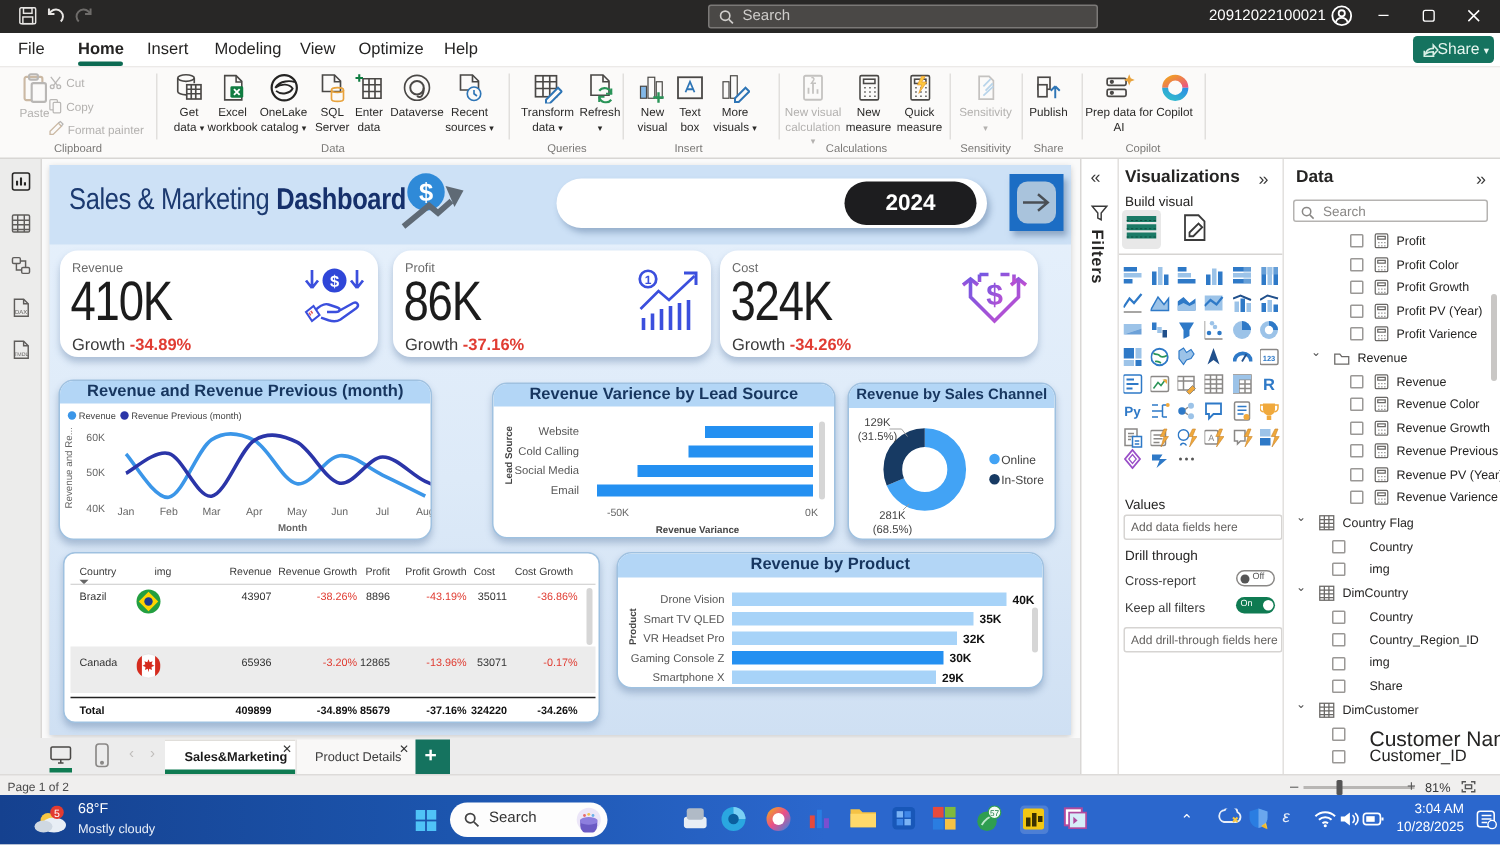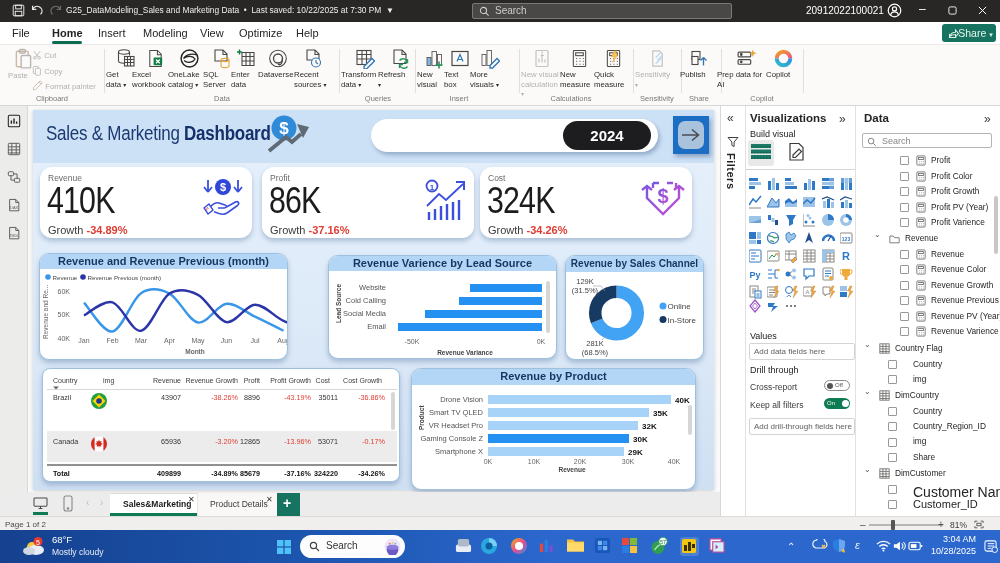--- a/index.html
+++ b/index.html
@@ -13,21 +13,21 @@
 #tb-search{position:absolute;left:472px;top:3px;width:260px;height:16px;background:#4a4846;border:1px solid #7b7977;border-radius:2px;color:#cfcdcb;font-size:10px;line-height:14px;padding-left:22px;}
 #tb-acct{position:absolute;left:806px;top:5px;font-size:10px;color:#fff;}
 
 #menubar{left:0;top:22px;width:1000px;height:23px;background:#fff;border-bottom:1px solid #eceae8;}
 .menuitem{position:absolute;top:5px;font-size:11px;color:#252423;}
 #share-btn{position:absolute;left:942px;top:2px;width:54px;height:18px;background:#15735f;border-radius:3px;color:#e6f5ef;font-size:10.5px;text-align:center;line-height:18px;}
 
 #ribbon{left:0;top:45px;width:1000px;height:61px;background:#fbfaf9;border-bottom:1px solid #d8d6d4;}
 .rgroup-label{position:absolute;top:49px;font-size:7.5px;color:#7a7876;text-align:center;width:70px;}
 .rdiv{position:absolute;top:4px;height:44px;width:1px;background:#e1dfdd;}
-.rbtn{position:absolute;top:3px;text-align:left;font-size:7.8px;color:#2b2a29;line-height:1.22;}
+.rbtn{position:absolute;top:3px;text-align:center;font-size:7.8px;color:#2b2a29;line-height:1.22;}
 .rbtn .ric{display:block;margin:0 auto 1px auto;}
 .rbtn.dis{color:#b3b1af;}
 
 #navstrip{left:0;top:106px;width:28px;height:386px;background:#ececeb;border-right:1px solid #d9d7d5;}
 #canvas{left:28px;top:106px;width:692px;height:386px;background:#fafafa;}
 #tabrow{left:0;top:492px;width:720px;height:24px;background:#ececec;}
 #statusrow{left:0;top:516px;width:1000px;height:14px;background:#f0efee;border-top:1px solid #dddbd9;font-size:8px;color:#4a4a4a;}
 
 #filterstrip{left:720px;top:106px;width:25px;height:410px;background:#fff;border-left:1px solid #d9d7d5;}
 #vizpanel{left:745px;top:106px;width:110px;height:410px;background:#fff;border-left:1px solid #e3e1df;}
@@ -59,21 +59,20 @@
         <rect x="4" y="9" width="8" height="5.5"></rect>
       </svg>
     <svg class="ticon" style="left:30px;top:3px" width="14" height="14" viewBox="0 0 16 16" fill="none" stroke="#e8e6e4" stroke-width="1.5">
         <path d="M12 13c2-2 2.4-5.2.3-7.4C10.2 3.4 6.8 3.3 4.6 5.3L3 7"></path>
         <path d="M3 3v4.2h4.2" fill="none"></path>
       </svg>
     <svg class="ticon" style="left:49px;top:3px" width="14" height="14" viewBox="0 0 16 16" fill="none" stroke="#6e6c6a" stroke-width="1.5">
         <path d="M4 13c-2-2-2.4-5.2-.3-7.4C5.8 3.4 9.2 3.3 11.4 5.3L13 7"></path>
         <path d="M13 3v4.2H8.8" fill="none"></path>
       </svg>
-    <div id="tb-title">G25_DataModeling_Sales and Marketing Data &nbsp;•&nbsp; Last saved: 10/22/2025 at 7:30 PM&nbsp; <span style="font-size:8px">▼</span></div>
     <div id="tb-search"><svg style="position:absolute;left:6px;top:2px" width="11" height="11" viewBox="0 0 16 16" fill="none" stroke="#cfcdcb" stroke-width="1.6">
           <circle cx="6.5" cy="6.5" r="4.5"></circle>
           <path d="M10 10l4 4"></path>
         </svg>Search</div>
     <div id="tb-acct">20912022100021</div>
     <svg class="ticon" style="left:887px;top:3px" width="15" height="15" viewBox="0 0 16 16" fill="none" stroke="#fff" stroke-width="1.3">
         <circle cx="8" cy="8" r="6.7"></circle>
         <circle cx="8" cy="6.3" r="2.2"></circle>
         <path d="M3.8 12.6c.6-2 2.2-3.1 4.2-3.1s3.6 1.1 4.2 3.1"></path>
       </svg>
@@ -909,21 +908,21 @@
           <g clip-path="url(#caflag)">
               <rect x="48" y="67" width="3.6" height="16" fill="#d52b1e"></rect>
               <rect x="60.4" y="67" width="3.6" height="16" fill="#d52b1e"></rect>
             </g>
           <path d="M56 70.5l.8 2 1.9-.6-.6 2 1.9 1-2 .8.3 2-1.8-.8-.5 2.2-.5-2.2-1.8.8.3-2-2-.8 1.9-1-.6-2 1.9.6z" fill="#d52b1e"></path>
         </g>
         <rect x="348" y="23" width="4" height="38" rx="2" fill="#d6d6d6"></rect>
       </svg>
     </div>
 
-    <div class="card" style="left:378px;top:258px;width:285px;height:122px;">
+    <div class="card" style="left:378px;top:258px;width:285px;height:91px;">
       <div class="card-h" style="height:16px;">Revenue by Product</div>
       <svg style="position:absolute;left:0;top:16px" width="285" height="97" viewBox="0 0 285 97">
         <g font-size="7.5" fill="#555" text-anchor="end" font-family="Liberation Sans">
           <text x="71" y="17">Drone Vision</text>
             <text x="71" y="30">Smart TV QLED</text>
             <text x="71" y="43">VR Headset Pro</text>
             <text x="71" y="56">Gaming Console Z</text>
             <text x="71" y="69">Smartphone X</text>
         </g>
         <text x="12" y="45" font-size="6.5" fill="#444" font-weight="bold" transform="rotate(-90 12 45)" font-family="Liberation Sans">Product</text>

